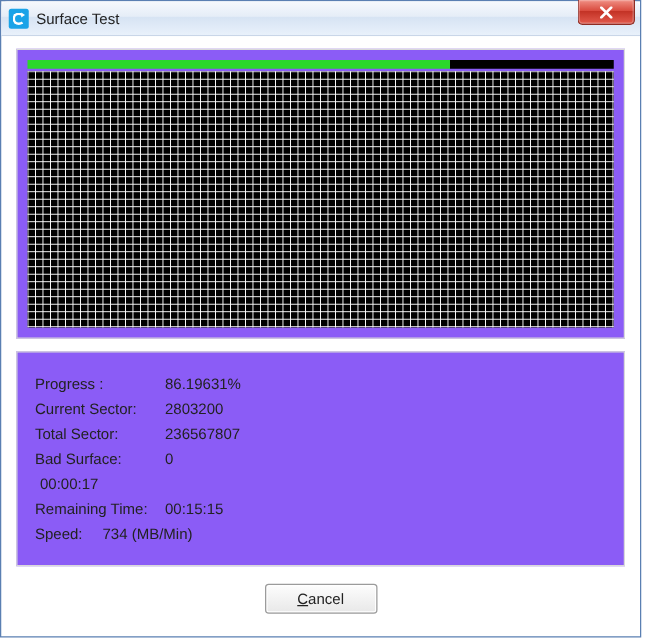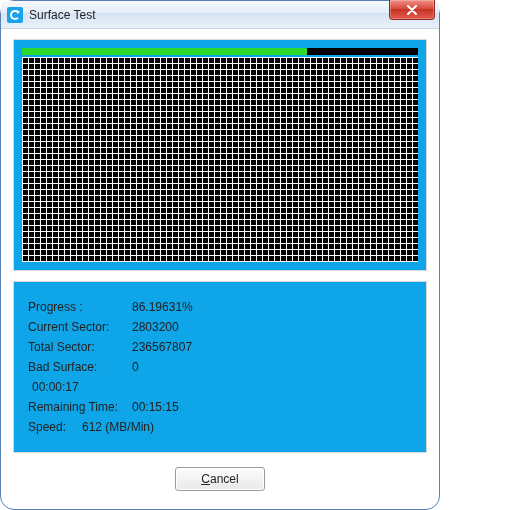--- a/index.html
+++ b/index.html
@@ -7,24 +7,24 @@
     margin: 0;
     padding: 0;
     font-family: "Segoe UI", Tahoma, sans-serif;
     font-size: 12px;
     background: #fff;
     width: 518px;
     height: 510px;
     overflow: hidden;
   }
   .window {
-    width: 440px;
+    width: 513px;
     height: 510px;
     border: 1px solid #5a7fb2;
-    border-radius: 14px;
+    border-radius: 0;
     background: #fff;
     position: relative;
     box-shadow: 0 0 0 1px rgba(255,255,255,0.4) inset;
   }
   .titlebar {
     height: 28px;
     background: linear-gradient(to bottom, #f6f9fd 0%, #e5edf7 45%, #d6e3f3 46%, #e9f1fb 100%);
     border-bottom: 1px solid #c9d6e8;
     border-radius: 5px 5px 0 0;
     display: flex;
@@ -78,21 +78,21 @@
     align-items: center;
     justify-content: center;
     box-shadow: inset 0 0 0 1px rgba(255,255,255,0.25);
   }
   .close-btn svg { display:block; }
   .client {
     padding: 10px 12px 12px 12px;
   }
   .panel {
     border: 1px solid #d9d9d9;
-    background: #0ea5e9;
+    background: #8b5cf6;
     padding: 8px;
   }
   .grid-panel {
     height: 232px;
     margin-bottom: 10px;
     display: flex;
     flex-direction: column;
   }
   .progress-strip {
     height: 7px;
@@ -206,21 +206,21 @@
         <span class="stat-value">00:00:17</span>
       </div>
 
       <div class="stat-row">
         <span class="stat-label">Remaining Time:</span>
         <span class="stat-value">00:15:15</span>
       </div>
 
       <div class="stat-row">
         <span class="stat-label" style="min-width:50px">Speed:</span>
-        <span class="stat-value">612 (MB/Min)</span>
+        <span class="stat-value">734 (MB/Min)</span>
       </div>
 
     </div>
 
     <div class="button-row">
       <div class="btn">
         <span class="u">C</span>
           <span>ancel</span>
       </div>
     </div>

